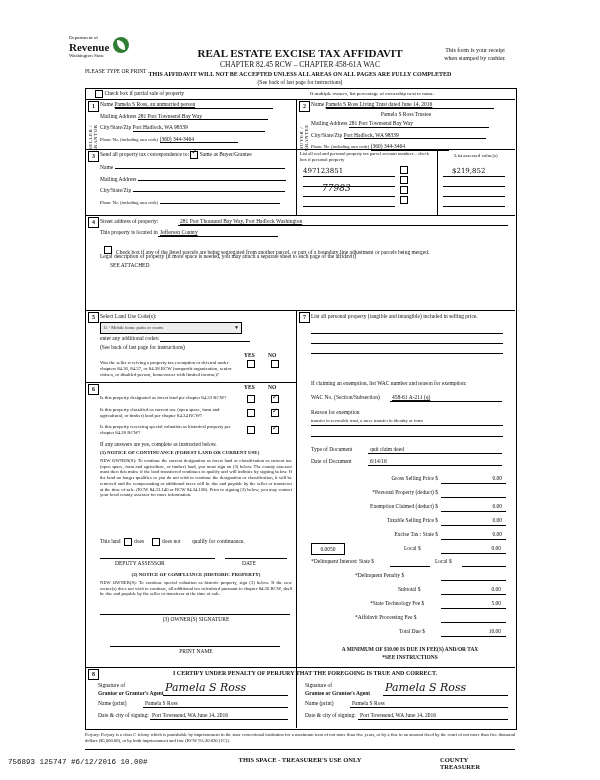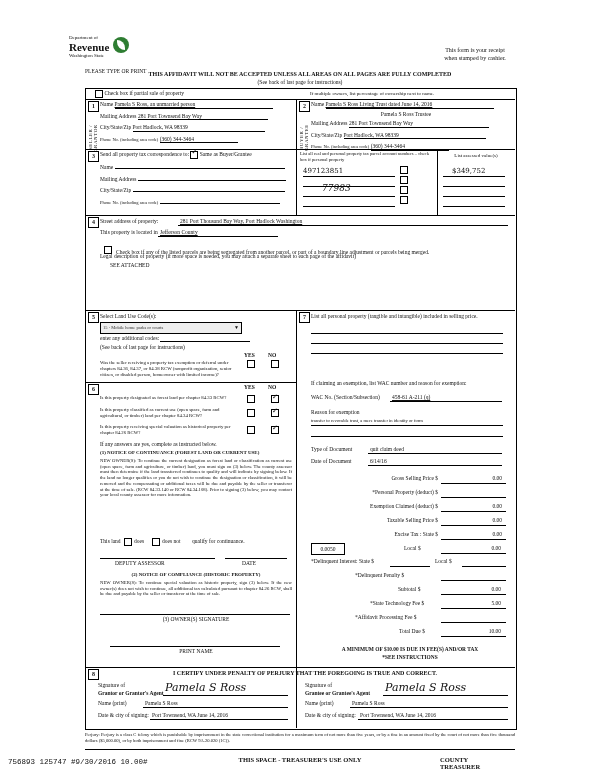--- a/index.html
+++ b/index.html
@@ -36,20 +36,22 @@
         <div>Department of</div>
         <div class="b" style="font-size:11px;line-height:12px;">Revenue</div>
         <div class="tiny">Washington State</div>
       </td>
       <td><span class="logo-circ"></span></td>
     </tr>
         </tbody>
       </table>
   </div>
 
+  <div class="abs c b" style="left:190px;top:47px;width:220px;font-size:11px;">REAL ESTATE EXCISE TAX AFFIDAVIT</div>
+  <div class="abs c" style="left:190px;top:60px;width:220px;font-size:7.5px;">CHAPTER 82.45 RCW – CHAPTER 458-61A WAC</div>
   <div class="abs c b" style="left:110px;top:71px;width:380px;font-size:6px;">THIS AFFIDAVIT WILL NOT BE ACCEPTED UNLESS ALL AREAS ON ALL PAGES ARE FULLY COMPLETED</div>
   <div class="abs c" style="left:190px;top:79px;width:220px;font-size:5.5px;">(See back of last page for instructions)</div>
   <div class="abs" style="left:85px;top:68px;font-size:5.5px;">PLEASE TYPE OR PRINT</div>
   <div class="abs c" style="left:425px;top:47px;width:100px;font-size:6px;">This form is your receipt</div>
   <div class="abs c" style="left:425px;top:55px;width:100px;font-size:6px;">when stamped by cashier.</div>
 
   <div class="abs box" style="left:85px;top:88px;width:430px;height:640px;"></div>
 
   <div class="abs" style="left:95px;top:90px;font-size:5.5px;">
     <span class="chk"></span>
@@ -103,21 +105,21 @@
       <span class="field" style="width:120px;"></span></div>
   </div>
 
   <div class="abs" style="left:296px;top:149px;height:66px;border-left:1px solid #000;"></div>
   <div class="abs xs" style="left:300px;top:151px;width:130px;font-size:4.6px;line-height:5.5px;">List all real and personal property tax parcel account numbers – check box if personal property</div>
   <div class="abs" style="left:437px;top:149px;height:66px;border-left:1px solid #000;"></div>
   <div class="abs xs c" style="left:440px;top:153px;width:72px;font-size:5px;">List assessed value(s)</div>
 
   <div class="abs hand" style="left:303px;top:167px;">497123851</div>
   <div class="abs hand" style="left:322px;top:183px;font-size:9px;font-style:italic;">77983</div>
-  <div class="abs hand" style="left:452px;top:167px;">$349,752</div>
+  <div class="abs hand" style="left:452px;top:167px;">$219,852</div>
 
   <div class="abs chk" style="left:400px;top:166px;"></div>
   <div class="abs chk" style="left:400px;top:176px;"></div>
   <div class="abs chk" style="left:400px;top:186px;"></div>
   <div class="abs chk" style="left:400px;top:196px;"></div>
   <div class="abs" style="left:303px;top:176px;width:92px;border-bottom:1px solid #000;"></div>
   <div class="abs" style="left:303px;top:186px;width:92px;border-bottom:1px solid #000;"></div>
   <div class="abs" style="left:303px;top:196px;width:92px;border-bottom:1px solid #000;"></div>
   <div class="abs" style="left:303px;top:206px;width:92px;border-bottom:1px solid #000;"></div>
   <div class="abs" style="left:443px;top:176px;width:62px;border-bottom:1px solid #000;"></div>
@@ -320,15 +322,15 @@
   <div class="abs" style="left:150px;top:719px;width:138px;border-bottom:1px solid #000;"></div>
 
   <div class="abs xs" style="left:305px;top:712px;">Date &amp; city of signing:</div>
   <div class="abs xs" style="left:360px;top:712px;">Port Townsend, WA June 14, 2016</div>
   <div class="abs" style="left:358px;top:719px;width:150px;border-bottom:1px solid #000;"></div>
 
   <div class="abs" style="left:85px;top:732px;width:430px;font-size:4.6px;line-height:5.6px;text-align:justify;">Perjury: Perjury is a class C felony which is punishable by imprisonment in the state correctional institution for a maximum term of not more than five years, or by a fine in an amount fixed by the court of not more than five thousand dollars ($5,000.00), or by both imprisonment and fine (RCW 9A.20.020 (1C)).</div>
   <div class="abs" style="left:85px;top:749px;width:430px;border-top:1px solid #000;"></div>
   <div class="abs xs b c" style="left:200px;top:757px;width:200px;font-size:6.5px;">THIS SPACE - TREASURER'S USE ONLY</div>
   <div class="abs xs b" style="left:440px;top:757px;font-size:6.5px;">COUNTY TREASURER</div>
-  <div class="abs" style="left:8px;top:758px;font-family:'Liberation Mono',monospace;font-size:7.5px;">756893 125747 #9/30/2016 10.00#</div>
+  <div class="abs" style="left:8px;top:758px;font-family:'Liberation Mono',monospace;font-size:7.5px;">756893 125747 #6/12/2016 10.00#</div>
 
 </div>
 
 </body></html>

